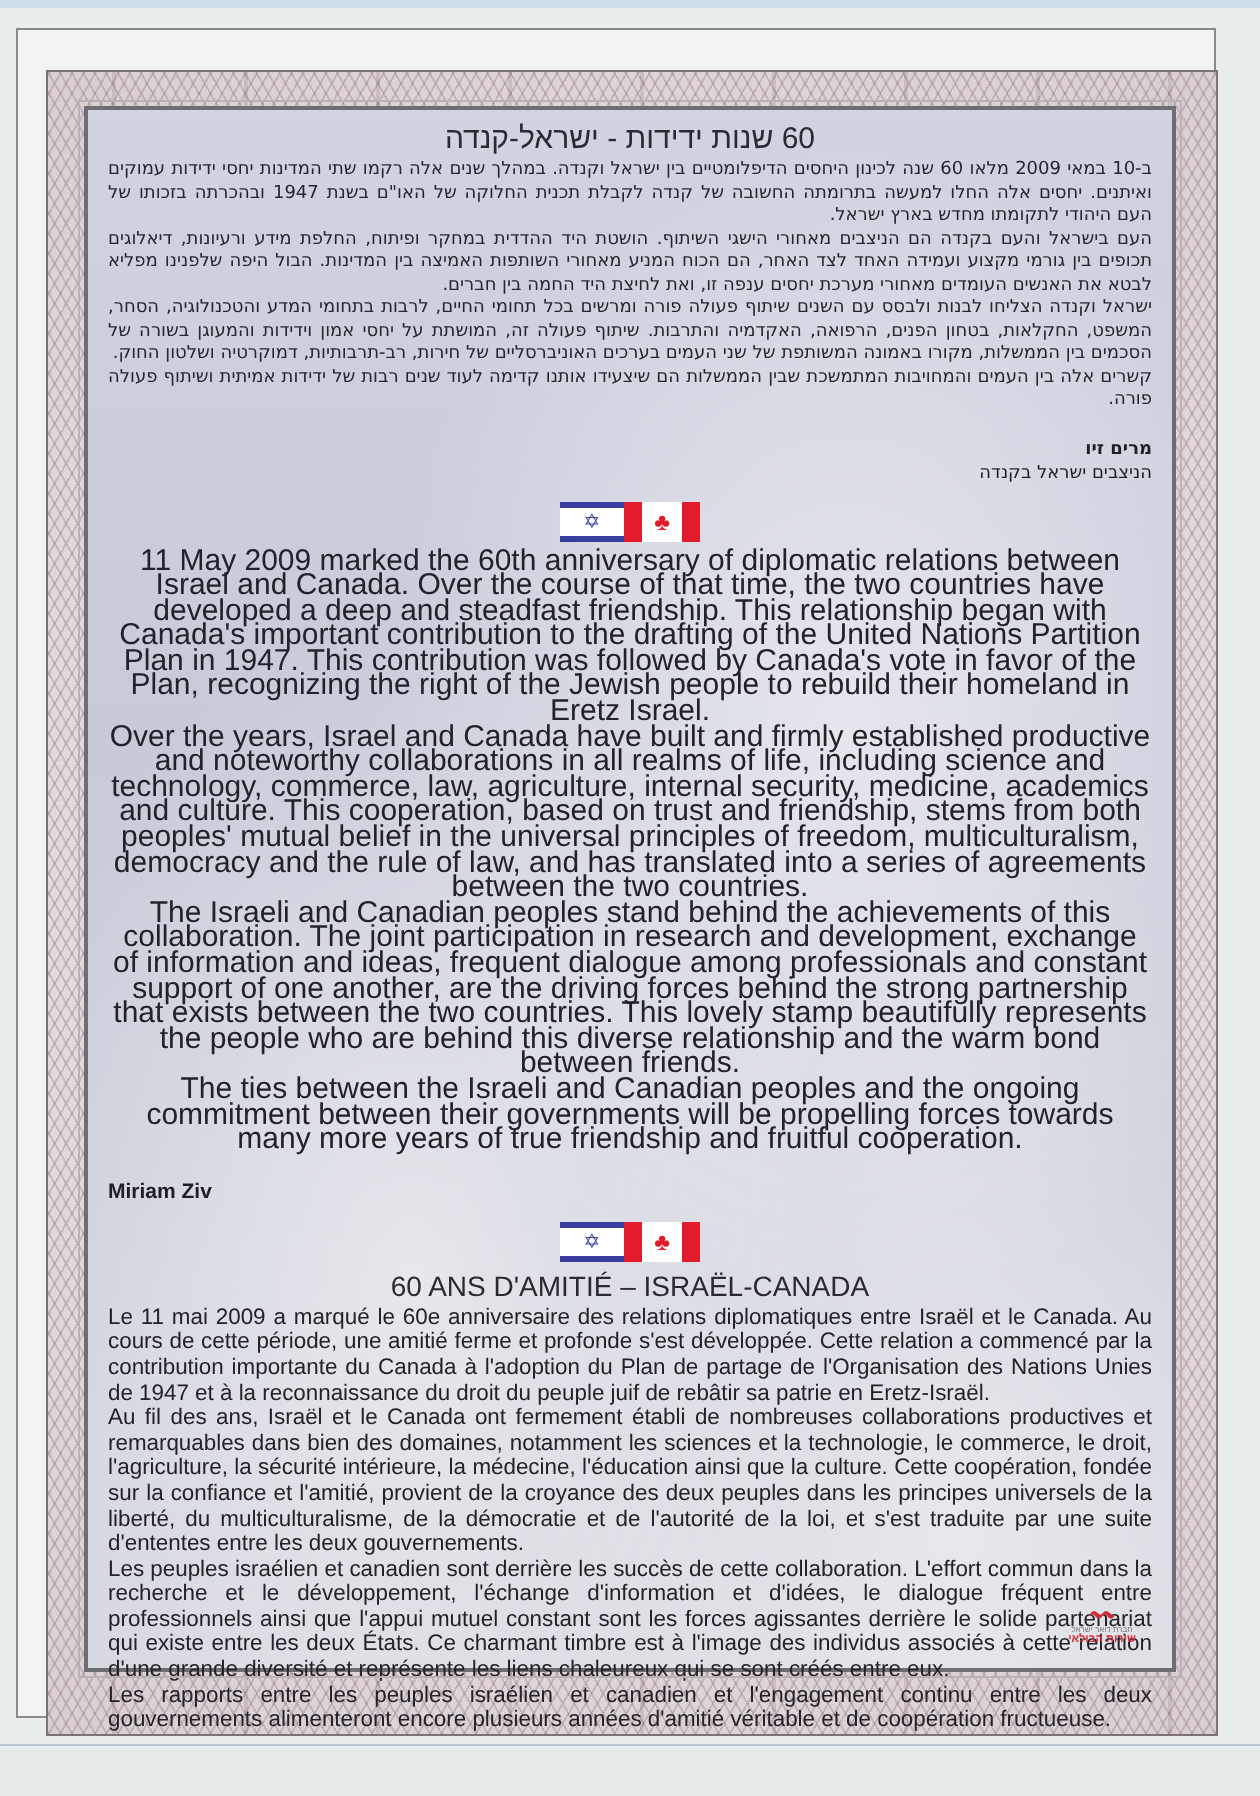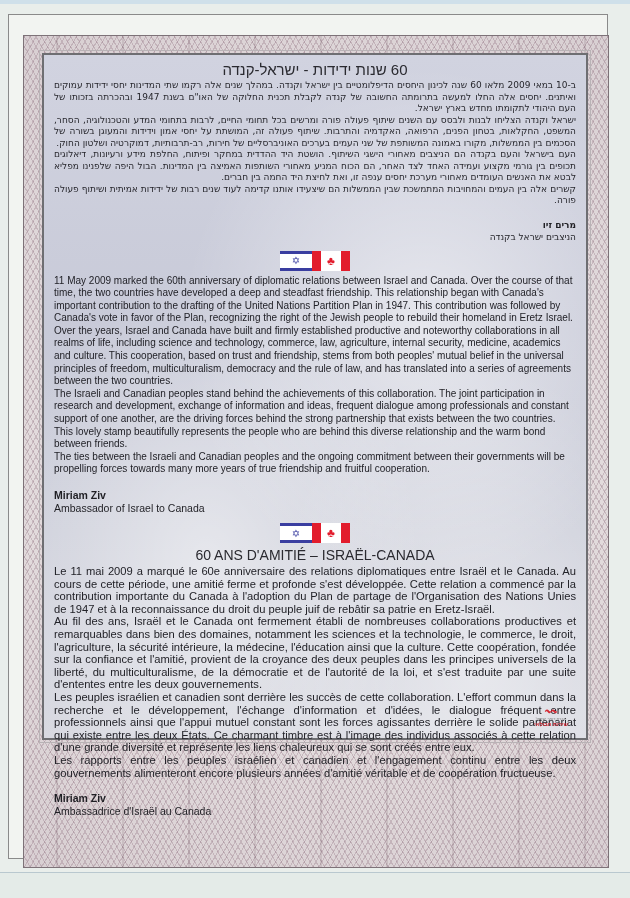--- a/index.html
+++ b/index.html
@@ -32,21 +32,21 @@
       radial-gradient(circle at 50% 50%, #efeae9 0%, #d8cfd2 100%);
   }
   .frame::before {
     content: ""; position: absolute; inset: 0;
     background:
       repeating-linear-gradient(90deg, transparent 0 32px, rgba(120,90,105,0.45) 32px 34px, transparent 34px 66px);
     mix-blend-mode: multiply;
     opacity: 0.35;
   }
   .panel {
-    position: absolute; left: 42px; top: 53px; width: 546px; height: 687px;
+    position: absolute; left: 42px; top: 53px; width: 546px; height: 783px;
     border: 2px solid #6e6e72;
     outline: 1px solid #b9b3b6;
     outline-offset: 2px;
     background:
       radial-gradient(ellipse at 70% 40%, rgba(255,255,255,0.55) 0%, rgba(255,255,255,0) 45%),
       radial-gradient(ellipse at 30% 75%, rgba(255,255,255,0.5) 0%, rgba(255,255,255,0) 40%),
       radial-gradient(ellipse at 80% 90%, rgba(255,255,255,0.45) 0%, rgba(255,255,255,0) 35%),
       linear-gradient(180deg, #d1d3e0 0%, #c8cad8 40%, #cdcfda 70%, #d7d8e0 100%);
     color: #1f1f24;
     padding: 0 10px;
@@ -73,21 +73,21 @@
   .flag-ca {
     width: 38px; height: 20px; position: relative;
     background: linear-gradient(90deg, #e21c2c 0 9px, #fff 9px 29px, #e21c2c 29px 38px);
     display: flex; align-items: center; justify-content: center;
     color: #e21c2c; font-size: 12px;
   }
   .en-title {
     text-align: center; font-size: 14px; color: #2a2a30; letter-spacing: 0.1px;
   }
   .en-body {
-    font-size: 10px; line-height: 12.6px; color: #222228; margin-top: 2px; text-align: left;
+    font-size: 15px; line-height: 12.6px; color: #222228; margin-top: 2px; text-align: center;
   }
   .en-body p { margin: 0; }
   .sig { margin-top: 13px; font-size: 10.5px; line-height: 13px; }
   .sig .name { font-weight: bold; }
   .fr-title { text-align: center; font-size: 14px; color: #2a2a30; }
   .fr-body {
     font-size: 11.2px; line-height: 12.6px; color: #222228; margin-top: 2px; text-align: justify;
   }
   .fr-body p { margin: 0; }
   .fr-body p.gap { margin-top: 0; }
@@ -107,22 +107,22 @@
 <div class="sheet">
   <div class="frame"></div>
 </div>
 
 <div class="panel">
 
   <section>
     <div class="heb-title">60 שנות ידידות - ישראל-קנדה</div>
     <div class="heb-body">
       <p>ב-10 במאי 2009 מלאו 60 שנה לכינון היחסים הדיפלומטיים בין ישראל וקנדה. במהלך שנים אלה רקמו שתי המדינות יחסי ידידות עמוקים ואיתנים. יחסים אלה החלו למעשה בתרומתה החשובה של קנדה לקבלת תכנית החלוקה של האו"ם בשנת 1947 ובהכרתה בזכותו של העם היהודי לתקומתו מחדש בארץ ישראל.</p>
+      <p>העם בישראל והעם בקנדה הם הניצבים מאחורי הישגי השיתוף. הושטת היד ההדדית במחקר ופיתוח, החלפת מידע ורעיונות, דיאלוגים תכופים בין גורמי מקצוע ועמידה האחד לצד האחר, הם הכוח המניע מאחורי השותפות האמיצה בין המדינות. הבול היפה שלפנינו מפליא לבטא את האנשים העומדים מאחורי מערכת יחסים ענפה זו, ואת לחיצת היד החמה בין חברים.</p>
       <p>ישראל וקנדה הצליחו לבנות ולבסס עם השנים שיתוף פעולה פורה ומרשים בכל תחומי החיים, לרבות בתחומי המדע והטכנולוגיה, הסחר, המשפט, החקלאות, בטחון הפנים, הרפואה, האקדמיה והתרבות. שיתוף פעולה זה, המושתת על יחסי אמון וידידות והמעוגן בשורה של הסכמים בין הממשלות, מקורו באמונה המשותפת של שני העמים בערכים האוניברסליים של חירות, רב-תרבותיות, דמוקרטיה ושלטון החוק.</p>
-      <p>העם בישראל והעם בקנדה הם הניצבים מאחורי הישגי השיתוף. הושטת היד ההדדית במחקר ופיתוח, החלפת מידע ורעיונות, דיאלוגים תכופים בין גורמי מקצוע ועמידה האחד לצד האחר, הם הכוח המניע מאחורי השותפות האמיצה בין המדינות. הבול היפה שלפנינו מפליא לבטא את האנשים העומדים מאחורי מערכת יחסים ענפה זו, ואת לחיצת היד החמה בין חברים.</p>
       <p>קשרים אלה בין העמים והמחויבות המתמשכת שבין הממשלות הם שיצעידו אותנו קדימה לעוד שנים רבות של ידידות אמיתית ושיתוף פעולה פורה.</p>
     </div>
     <div class="heb-sig">
       <div class="name">מרים זיו</div>
       <div>הניצבים ישראל בקנדה</div>
     </div>
   </section>
 
   <div class="flags">
     <div class="flag-il">
@@ -135,21 +135,20 @@
 
   <section>
     <div class="en-body">
       <p>11 May 2009 marked the 60th anniversary of diplomatic relations between Israel and Canada. Over the course of that time, the two countries have developed a deep and steadfast friendship. This relationship began with Canada's important contribution to the drafting of the United Nations Partition Plan in 1947. This contribution was followed by Canada's vote in favor of the Plan, recognizing the right of the Jewish people to rebuild their homeland in Eretz Israel.</p>
       <p>Over the years, Israel and Canada have built and firmly established productive and noteworthy collaborations in all realms of life, including science and technology, commerce, law, agriculture, internal security, medicine, academics and culture. This cooperation, based on trust and friendship, stems from both peoples' mutual belief in the universal principles of freedom, multiculturalism, democracy and the rule of law, and has translated into a series of agreements between the two countries.</p>
       <p>The Israeli and Canadian peoples stand behind the achievements of this collaboration. The joint participation in research and development, exchange of information and ideas, frequent dialogue among professionals and constant support of one another, are the driving forces behind the strong partnership that exists between the two countries. This lovely stamp beautifully represents the people who are behind this diverse relationship and the warm bond between friends.</p>
       <p>The ties between the Israeli and Canadian peoples and the ongoing commitment between their governments will be propelling forces towards many more years of true friendship and fruitful cooperation.</p>
     </div>
     <div class="sig">
       <div class="name">Miriam Ziv</div>
-      <div>Ambassador of Israel to Canada</div>
     </div>
   </section>
 
   <div class="flags">
     <div class="flag-il">
         <span>✡</span>
       </div>
     <div class="flag-ca">
         <span>♣</span>
       </div>

